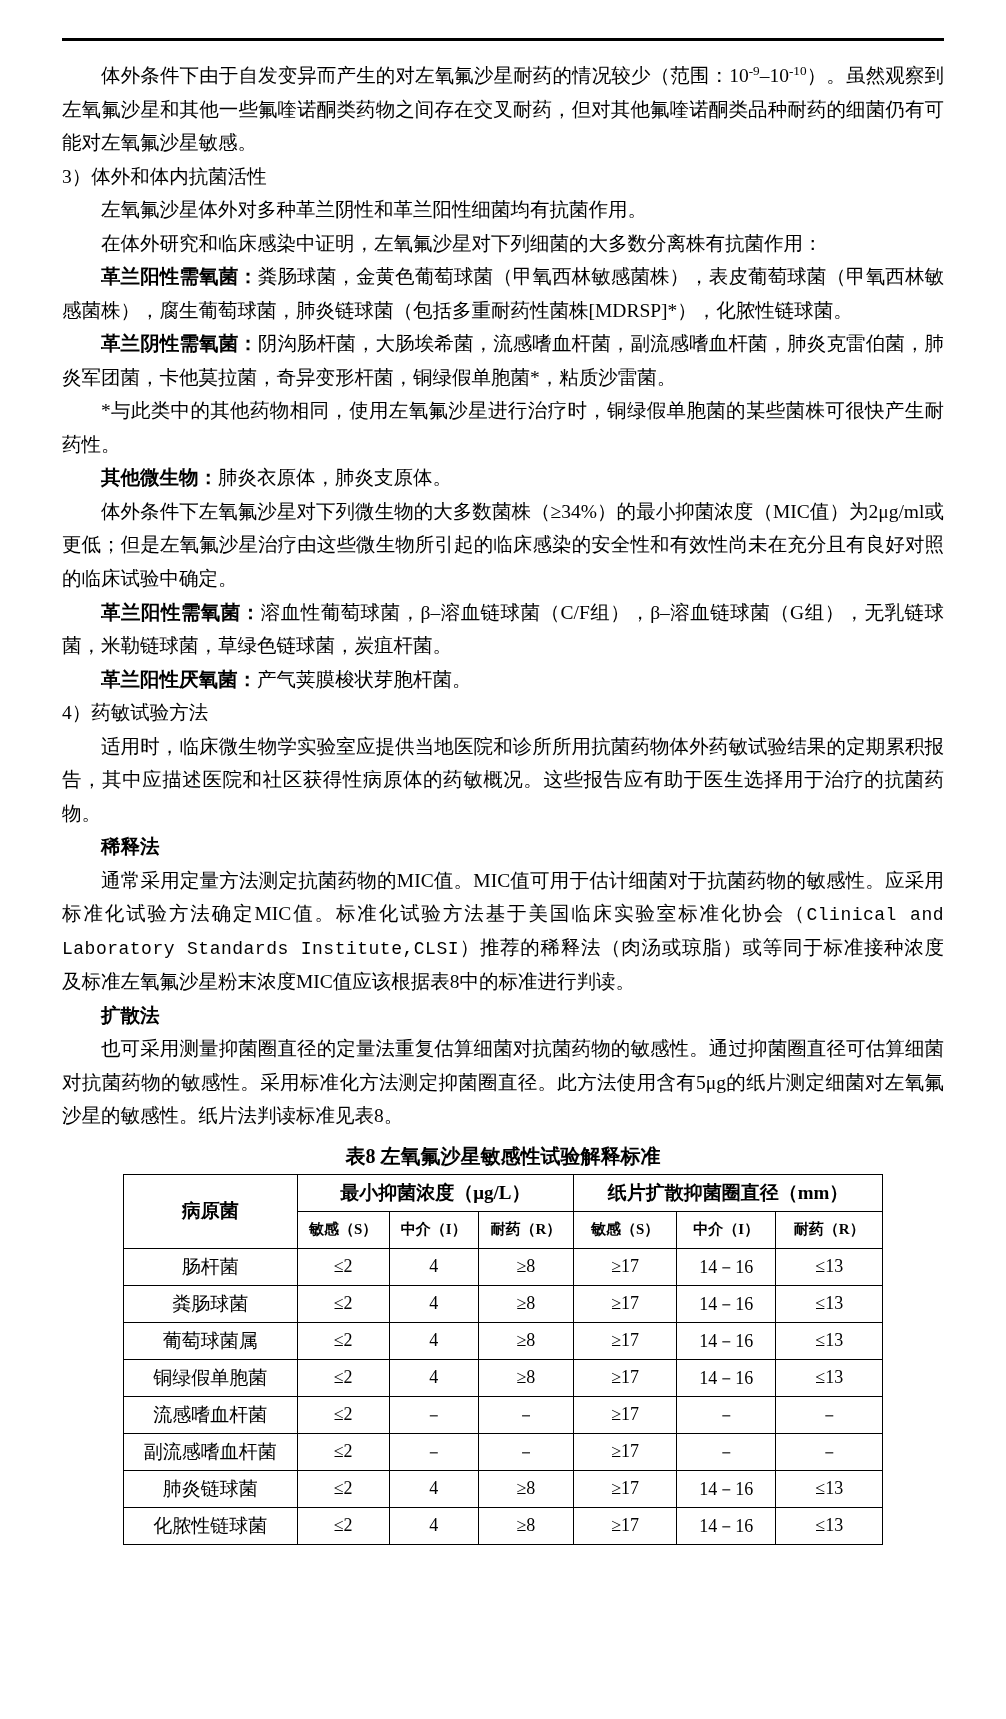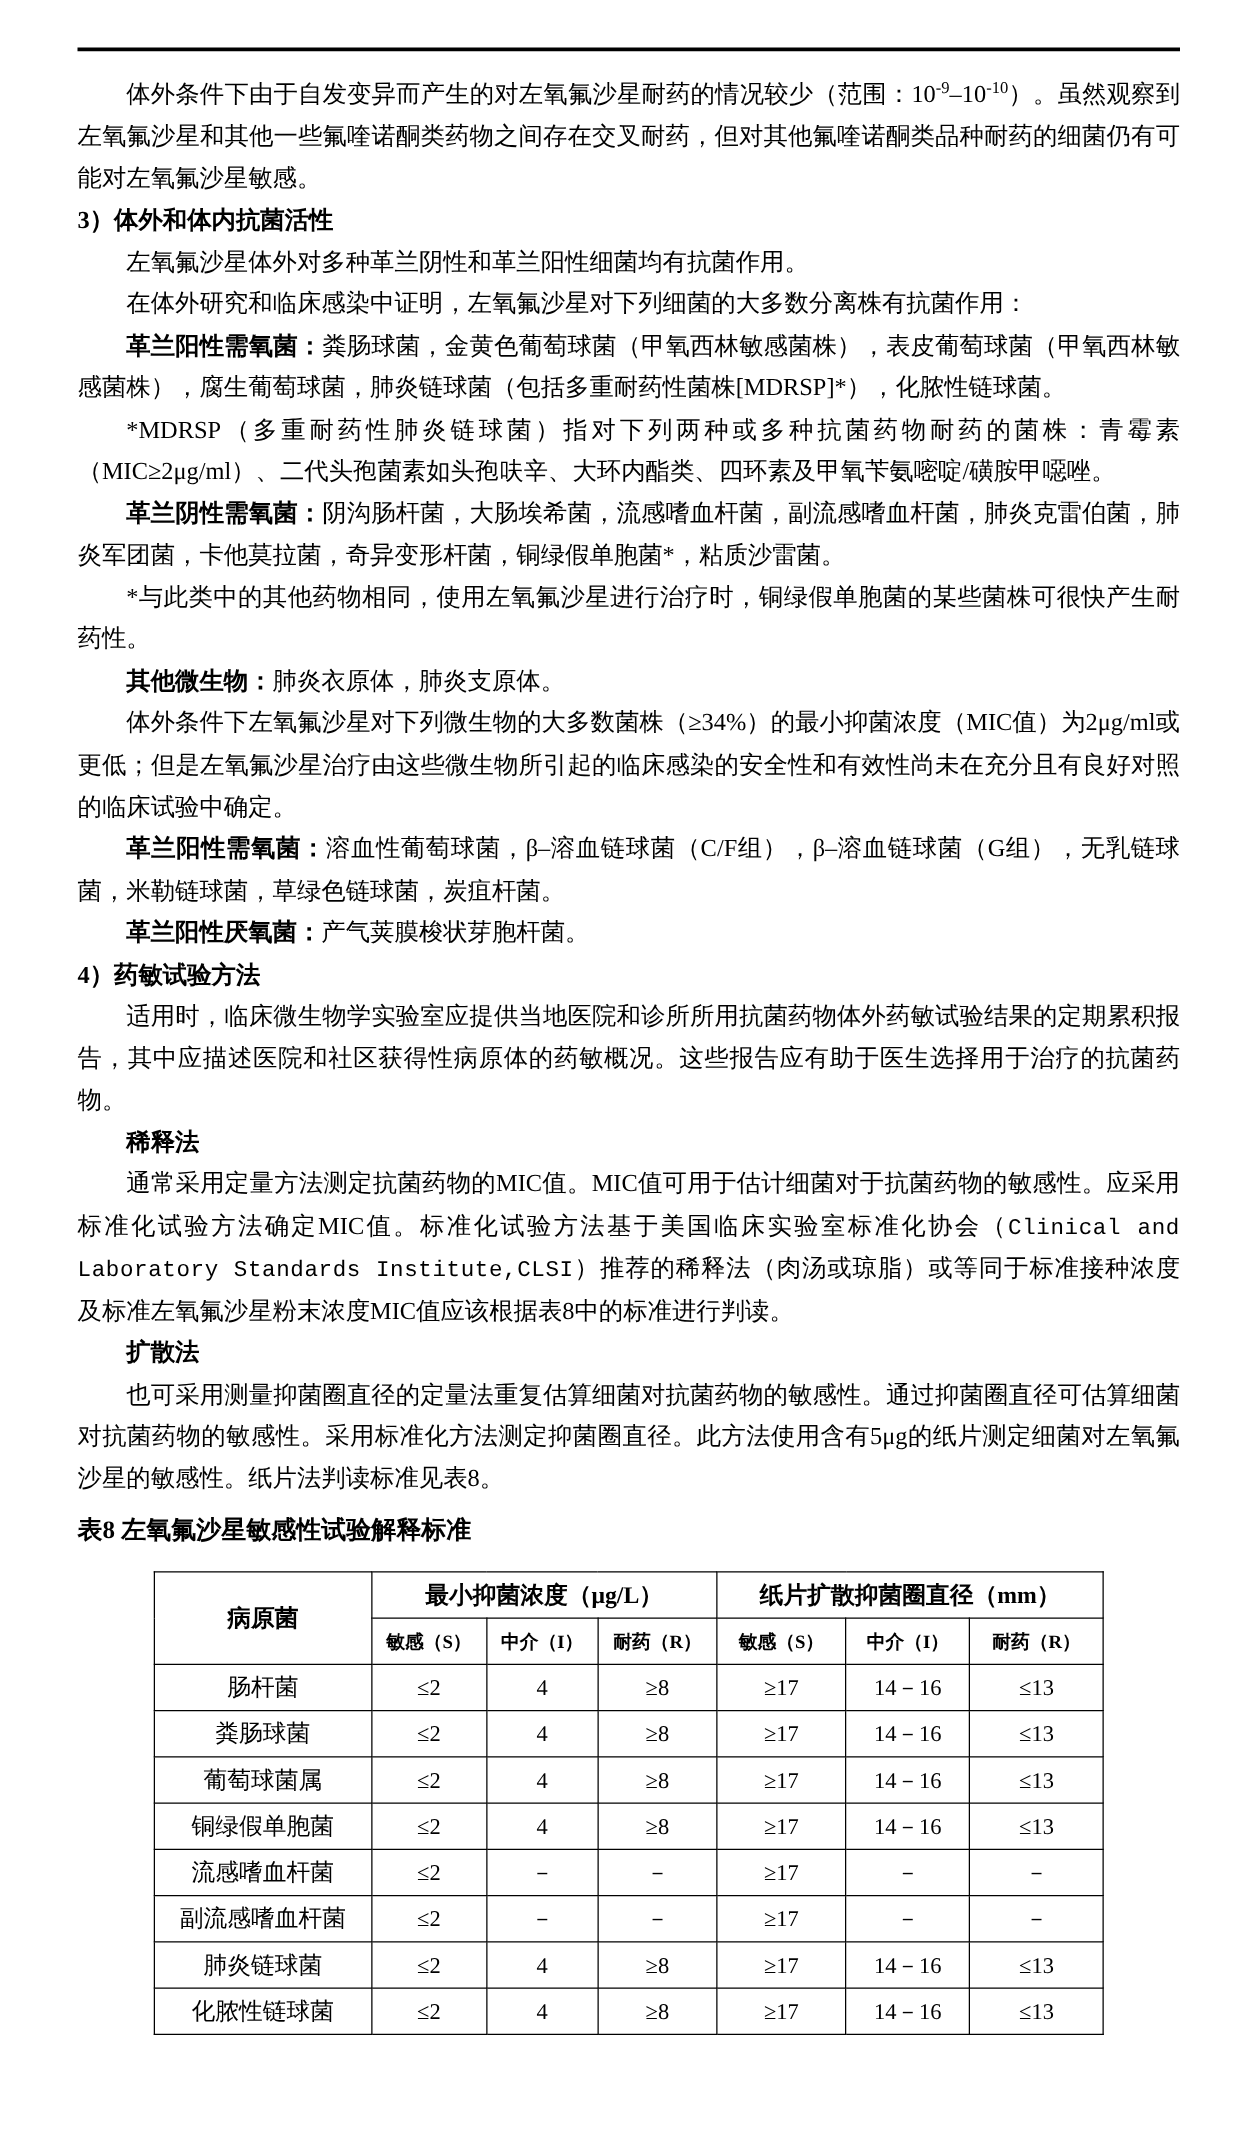--- a/index.html
+++ b/index.html
@@ -30,44 +30,45 @@
     text-align: justify;
   }
   p {
     margin: 0;
     padding: 0;
   }
   .indent {
     text-indent: 2em;
   }
   .heading {
-    font-weight: bold;
+    font-weight: normal;
     text-indent: 0;
   }
   .sub-heading {
     font-weight: bold;
     text-indent: 2em;
   }
   b, .bold {
     font-weight: bold;
   }
   .mono {
     font-family: "Liberation Mono", "DejaVu Sans Mono", monospace;
     font-size: 18px;
     letter-spacing: 0.5px;
   }
   sup {
     font-size: 0.68em;
     vertical-align: super;
   }
   .table-title {
+    text-align: center;
     font-weight: bold;
     font-size: 20px;
     margin-top: 10px;
-    margin-bottom: 20px;
+    margin-bottom: 4px;
   }
   table.mic {
     border-collapse: collapse;
     margin: 0 auto;
     width: 760px;
     font-size: 18px;
     font-family: "Liberation Serif", "DejaVu Serif", serif;
   }
   table.mic td, table.mic th {
     border: 1.5px solid #000;
@@ -102,21 +103,20 @@
     </p>
 
     <p class="heading">3）体外和体内抗菌活性</p>
 
     <p class="indent">左氧氟沙星体外对多种革兰阴性和革兰阳性细菌均有抗菌作用。</p>
 
     <p class="indent">在体外研究和临床感染中证明，左氧氟沙星对下列细菌的大多数分离株有抗菌作用：</p>
 
     <p class="indent"><b>革兰阳性需氧菌：</b><span>粪肠球菌，金黄色葡萄球菌（甲氧西林敏感菌株），表皮葡萄球菌（甲氧西林敏感菌株），腐生葡萄球菌，肺炎链球菌（包括多重耐药性菌株[MDRSP]*），化脓性链球菌。</span></p>
 
-    <p class="indent">*MDRSP（多重耐药性肺炎链球菌）指对下列两种或多种抗菌药物耐药的菌株：青霉素（MIC≥2μg/ml）、二代头孢菌素如头孢呋辛、大环内酯类、四环素及甲氧苄氨嘧啶/磺胺甲噁唑。</p>
 
     <p class="indent"><b>革兰阴性需氧菌：</b><span>阴沟肠杆菌，大肠埃希菌，流感嗜血杆菌，副流感嗜血杆菌，肺炎克雷伯菌，肺炎军团菌，卡他莫拉菌，奇异变形杆菌，铜绿假单胞菌*，粘质沙雷菌。</span></p>
 
     <p class="indent">*与此类中的其他药物相同，使用左氧氟沙星进行治疗时，铜绿假单胞菌的某些菌株可很快产生耐药性。</p>
 
     <p class="indent"><b>其他微生物：</b><span>肺炎衣原体，肺炎支原体。</span></p>
 
 
     <p class="indent">体外条件下左氧氟沙星对下列微生物的大多数菌株（≥34%）的最小抑菌浓度（MIC值）为2μg/ml或更低；但是左氧氟沙星治疗由这些微生物所引起的临床感染的安全性和有效性尚未在充分且有良好对照的临床试验中确定。</p>
 

